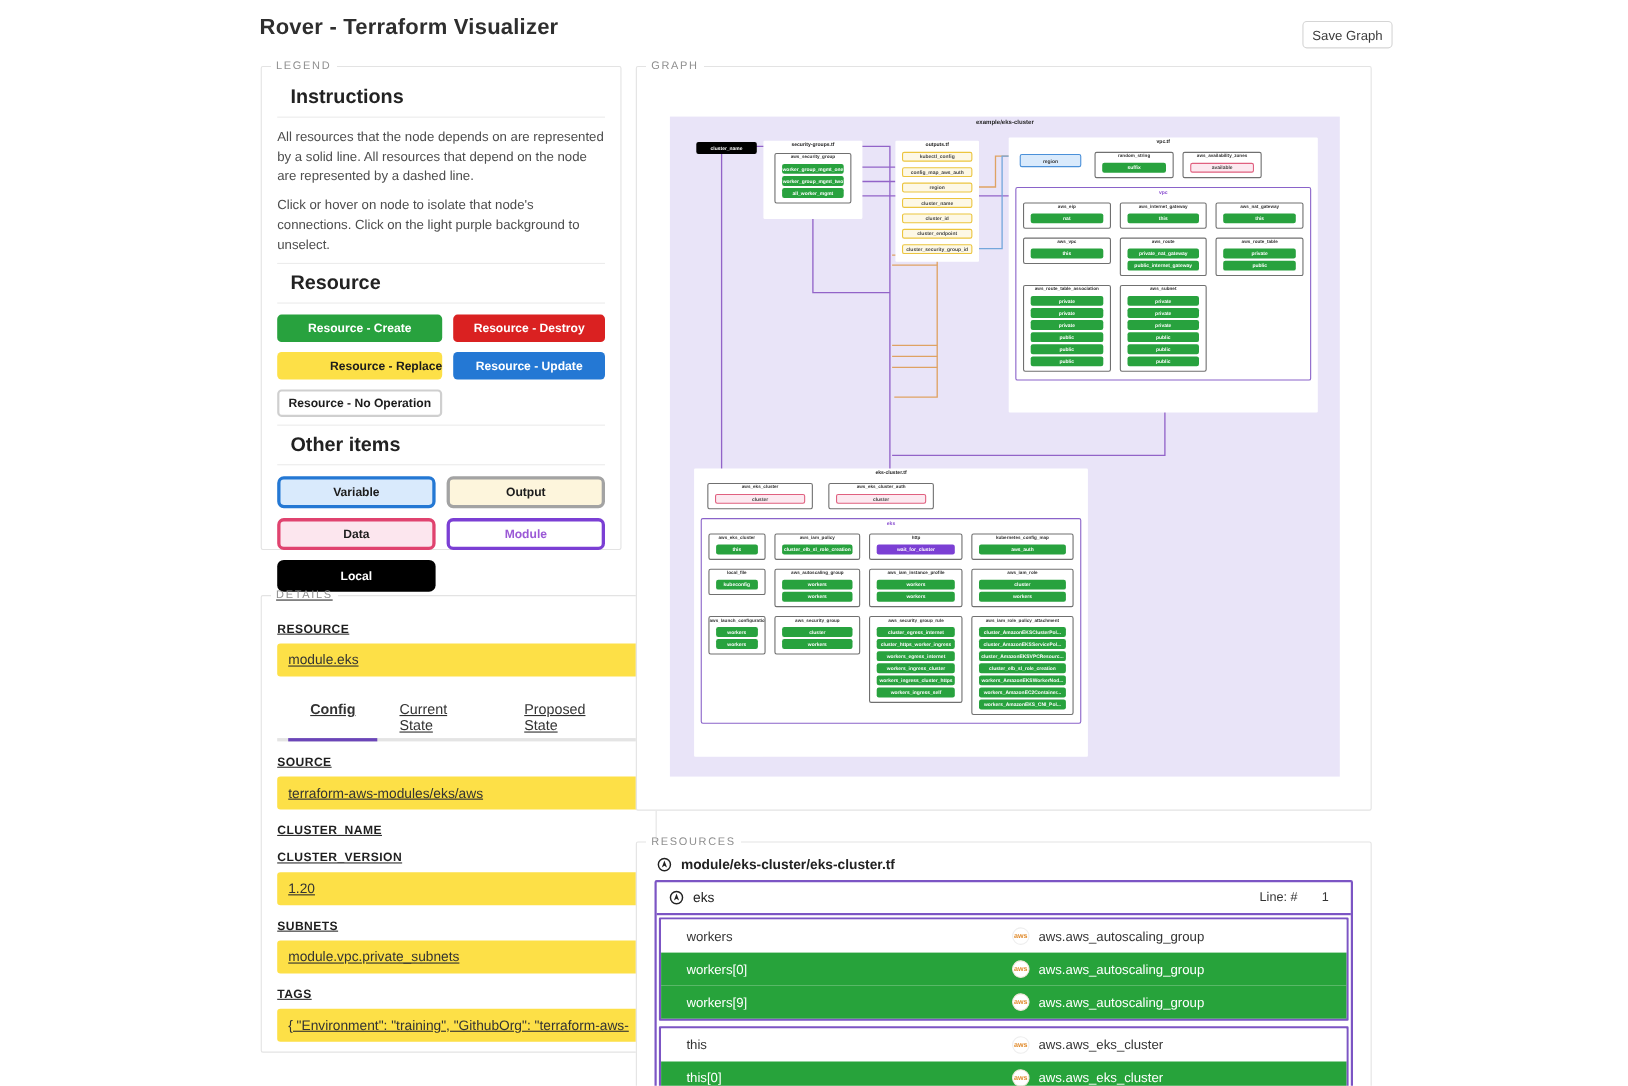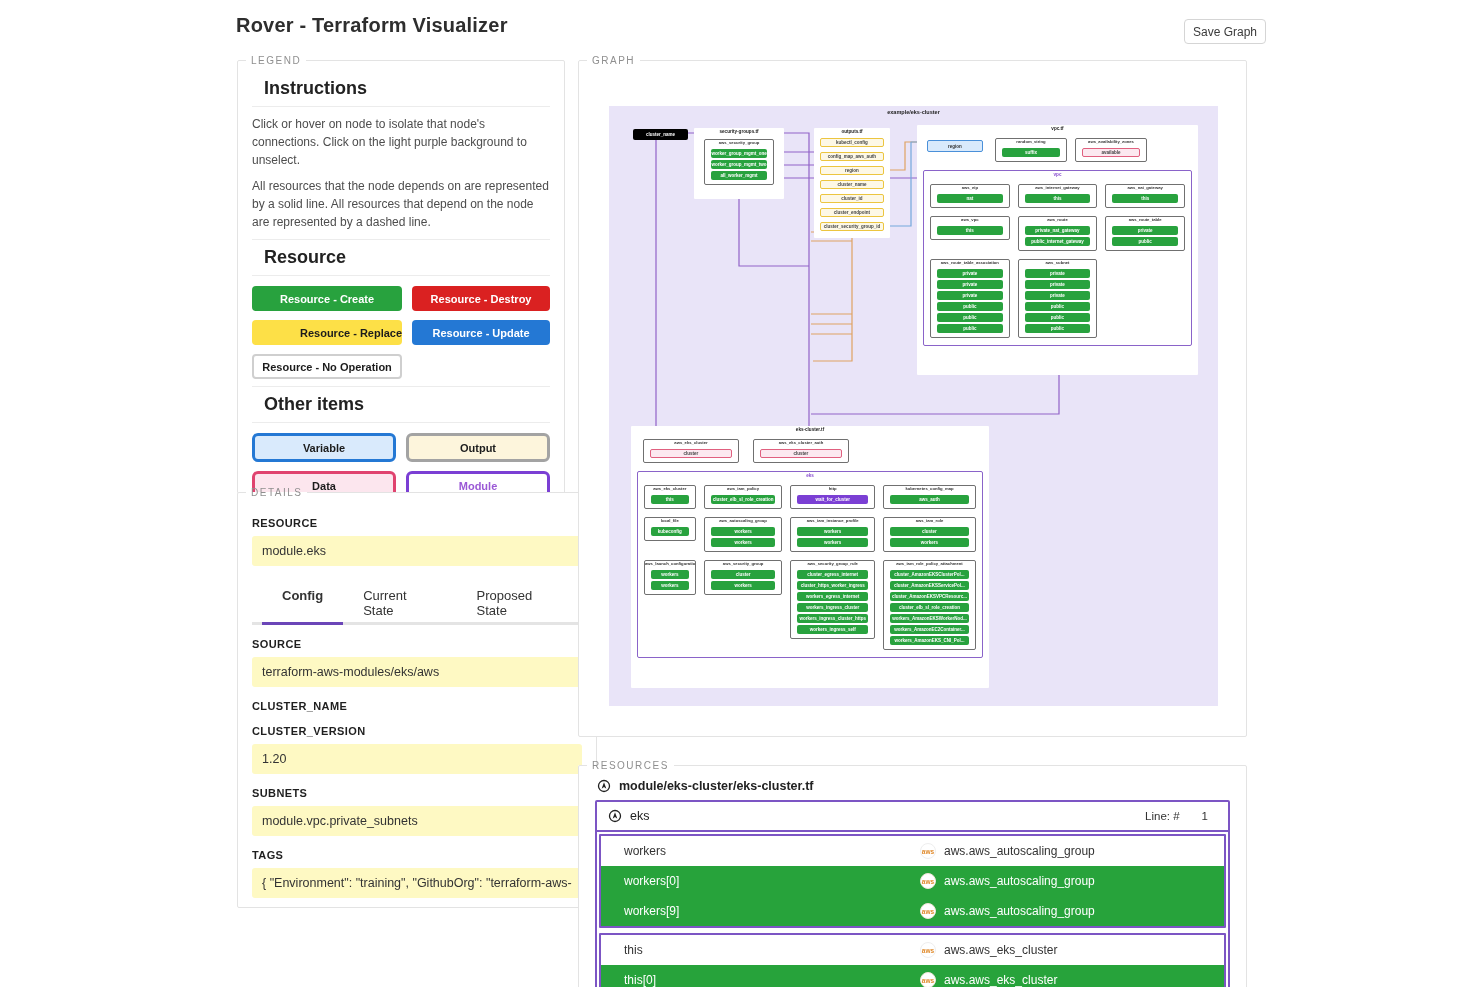--- a/index.html
+++ b/index.html
@@ -12,21 +12,21 @@
     color:#2e2e2e; letter-spacing:0.2px; }
   .save-btn { position:absolute; left:1159px; top:19px; width:82px; height:25px;
     background:#fff; border:1px solid #d5d5d5; border-radius:4px; font-size:12px;
     color:#3b3b3b; font-family:inherit; cursor:pointer;margin-left:25px; }
 
   
   fieldset.panel { position:absolute; border:1px solid #e3e3e3; border-radius:2px; background:#fff; }
   fieldset.panel > legend { font-size:10px; color:#8f8f8f; letter-spacing:0.15em;
     margin-left:8px; padding:0 5px; }
   .legend-panel   { left:237px; top:55px;  width:328px; height:445px; }
-  .details-panel  { left:237px; top:487px; width:328px; height:421px; overflow:hidden; }
+  .details-panel  { left:237px; top:536px; width:328px; height:421px; overflow:hidden;text-decoration:underline; }
   .graph-panel    { left:578px; top:55px;  width:669px; height:682px; }
   .resources-panel{ left:578px; top:760px; width:669px; height:240px; overflow:hidden; }
   .panel-body { padding:6px 14px 12px 14px; }
 
   
   .sec-title { font-size:18px; font-weight:700; color:#222; margin:6px 12px; }
   hr.rule { border:none; border-top:1px solid #ececec; margin:7px 0; }
   p.instr { font-size:12px; color:#4d4d4d; line-height:1.5; margin:8px 0; }
   .btn-grid { display:grid; grid-template-columns:1fr 1fr; gap:9px 10px; margin:10px 0 6px; }
   .lg-chip { height:25px; border-radius:4px; font-size:11px; font-weight:700;
@@ -38,21 +38,21 @@
   .chip-noop    { background:#fff; color:#1c1c1c; border:2px solid #cfcfcf; }
   .other-grid .lg-chip { height:29px; border-radius:6px; }
   .chip-variable{ background:#d9eafc; color:#1c1c1c; border:3px solid #2478d4; }
   .chip-output  { background:#fdf5dc; color:#1c1c1c; border:3px solid #a3a3a3; }
   .chip-data    { background:#fce6ee; color:#1c1c1c; border:3px solid #e0436f; }
   .chip-module  { background:#fff; color:#9b59d6; border:3px solid #7b3fd4; }
   .chip-local   { background:#000; color:#fff; }
 
   
   .dlabel { font-size:11px; font-weight:700; color:#1f1f1f; letter-spacing:0.4px; margin:13px 0 7px; }
-  .dvalue { background:#fef9c3; border-radius:3px; padding:8px 10px; font-size:12.5px;
+  .dvalue { background:#fde047; border-radius:3px; padding:8px 10px; font-size:12.5px;
     color:#333; white-space:nowrap; overflow:hidden; }
   .tabs { display:flex; border-bottom:3px solid #e4e4e4; margin-top:16px; padding-left:10px; }
   .tab { font-size:13px; color:#333; padding:6px 20px 7px; margin-bottom:-3px; cursor:pointer; }
   .tab.active { border-bottom:3px solid #6b46b8; font-weight:700; }
 
   
   .graph-canvas { position:absolute; left:30px; top:40px; width:609px; height:600px;
     background:#e9e4f8; }
   .edges { position:absolute; left:0; top:0; width:609px; height:600px; }
   .graph-title { position:absolute; left:0; top:3px; width:100%; text-align:center;
@@ -115,22 +115,22 @@
 <div class="page">
 
   <div class="app-title">Rover - Terraform Visualizer</div>
   <button class="save-btn">Save Graph</button>
 
   <fieldset class="panel legend-panel">
     <legend>LEGEND</legend>
     <div class="panel-body">
       <div class="sec-title">Instructions</div>
       <hr class="rule">
+      <p class="instr">All resources that the node depends on are represented by a solid line. All resources that depend on the node are represented by a dashed line.</p>
       <p class="instr">Click or hover on node to isolate that node's connections. Click on the light purple background to unselect.</p>
-      <p class="instr">All resources that the node depends on are represented by a solid line. All resources that depend on the node are represented by a dashed line.</p>
       <hr class="rule">
       <div class="sec-title">Resource</div>
       <hr class="rule">
       <div class="btn-grid" id="resource-buttons">
           <div class="lg-chip chip-create">Resource - Create</div>
           <div class="lg-chip chip-destroy">Resource - Destroy</div>
           <div class="lg-chip chip-replace">Resource - Replace</div>
           <div class="lg-chip chip-update">Resource - Update</div>
           <div class="lg-chip chip-noop">Resource - No Operation</div>
         </div>

